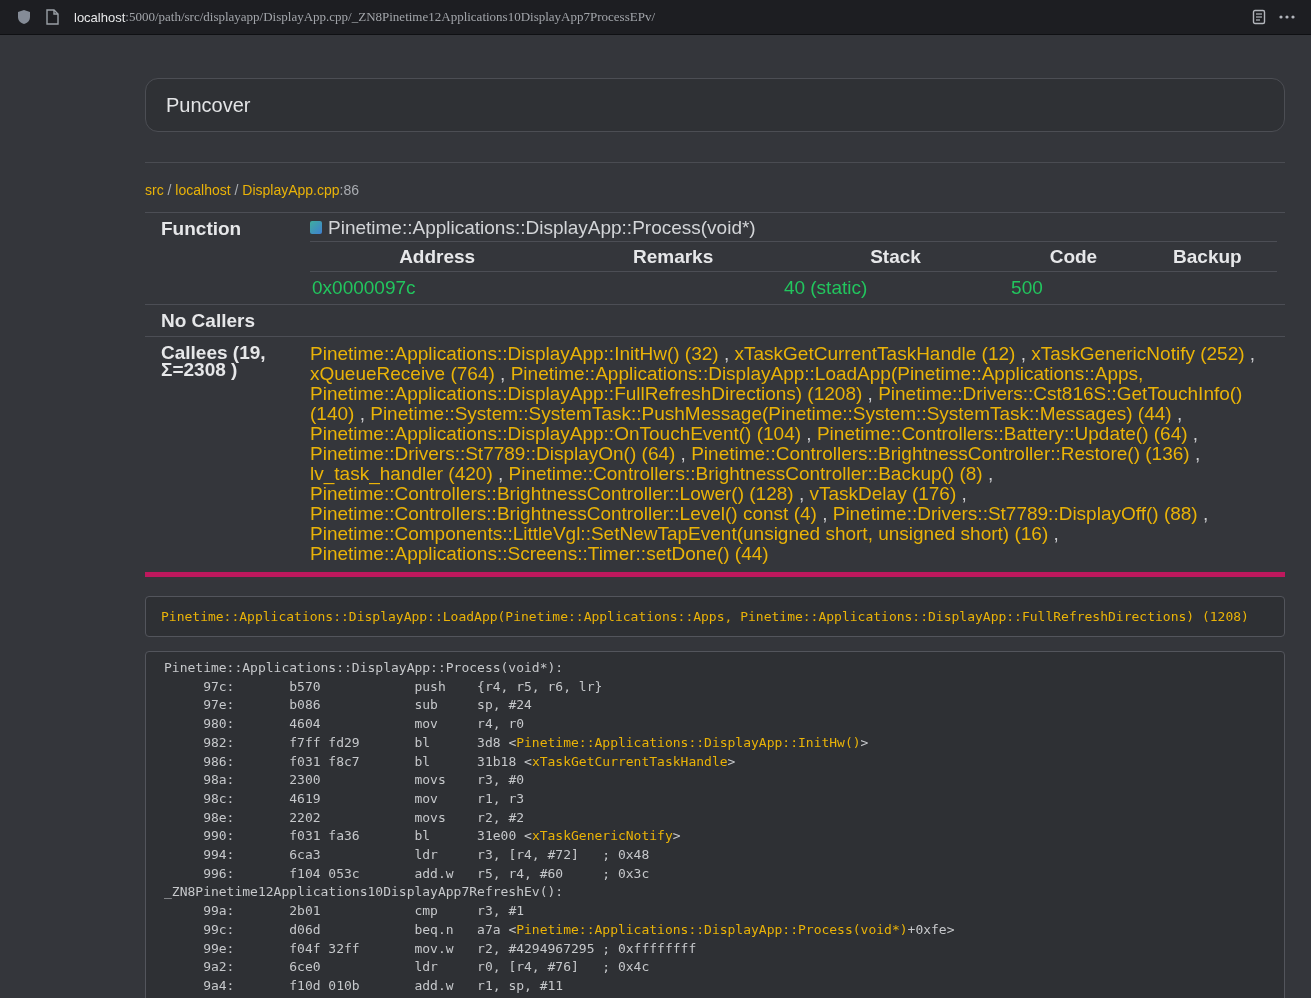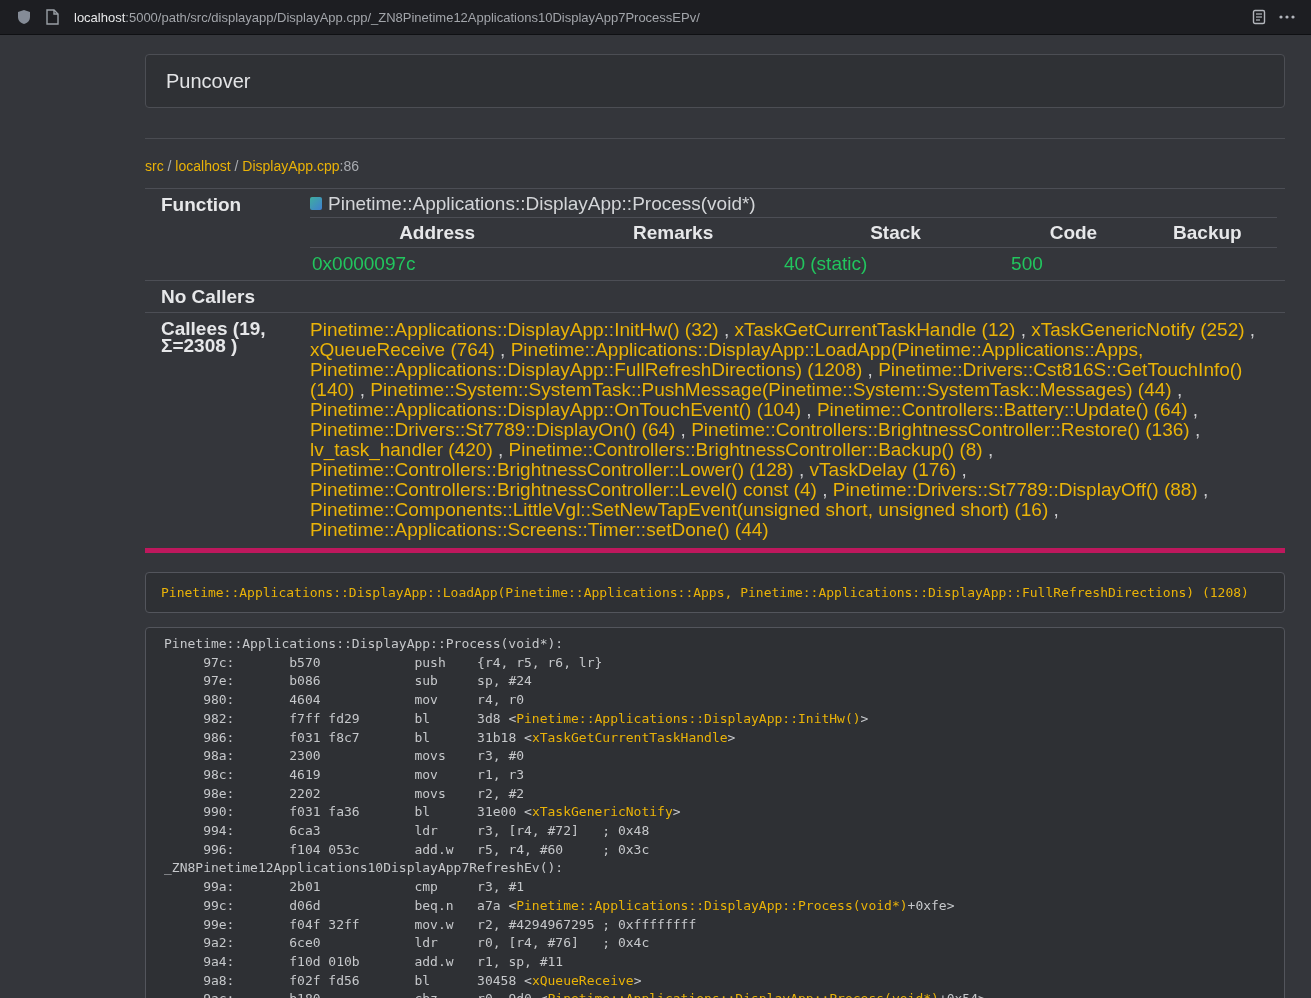--- a/index.html
+++ b/index.html
@@ -7,28 +7,28 @@
               font-family:"Liberation Sans", sans-serif; color:#d3d5d8; }
 
   
   .browser-bar { height:35px; background:#1d1e22; border-bottom:1px solid #0f1013;
                  display:flex; align-items:center; padding:0 10px; }
   .tb-icon { width:28px; height:28px; display:flex; align-items:center; justify-content:center;
              border-radius:4px; flex:0 0 auto; }
   .url-bar { flex:1 1 auto; height:28px; display:flex; align-items:center; padding:0 8px;
              font-size:13px; overflow:hidden; white-space:nowrap; }
   .url-host { color:#e8e9ea; }
-  .url-rest { color:#a2a5aa; }
+  .url-rest { color:#a2a5aa;font-family:Liberation Serif, serif; }
 
   
   .page { height:963px; overflow:hidden; }
   .container { width:1140px; margin-left:145px; }
 
-  .jumbotron { margin-top:19px; background:#2f3135; border:1px solid #4c4e54;
-               border-radius:4px; padding:14px 20px; }
+  .jumbotron { margin-top:43px; background:#2f3135; border:1px solid #4c4e54;
+               border-radius:13px; padding:14px 20px; }
   .jumbotron h1 { font-size:20px; font-weight:400; color:#e3e4e6; line-height:24px; }
 
   hr.rule { border:none; border-top:1px solid #4a4c52; margin:30px 0 0 0; }
 
   .breadcrumb { margin-top:19px; font-size:14px; line-height:17px; }
   .crumb-sep { color:#a9acb1; }
   .crumb-suffix { color:#a9acb1; }
 
   a.link { color:#eab308; text-decoration:none; cursor:pointer; }
 

